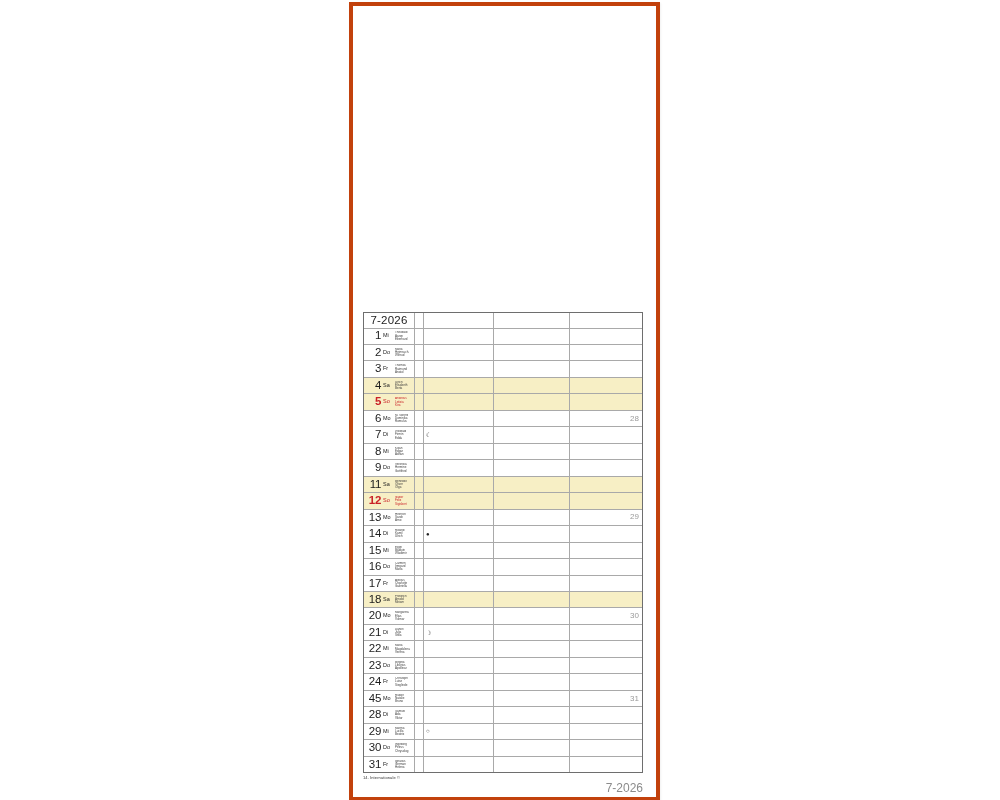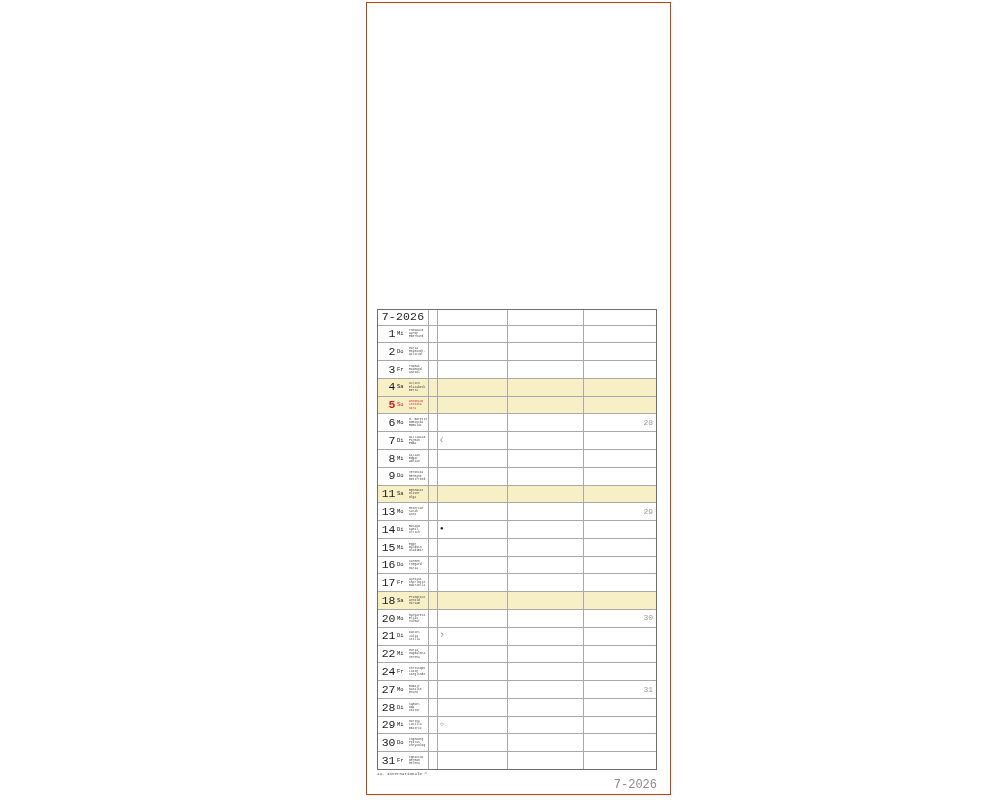--- a/index.html
+++ b/index.html
@@ -1,23 +1,22 @@
 <!DOCTYPE html>
 <html style="--weekend-bg: #f7efc5; --sunday-red: #c92127; --grid: #a9a9a9; --outer-border: #6e6e6e; --week-number: #9a9a9a; --text: #1c1c1c;"><head>
 <meta charset="utf-8">
 <style>
   html,body{margin:0;padding:0;background:#ffffff;font-family:"Liberation Sans",sans-serif;}
   .stage{position:relative;width:1000px;height:800px;background:#ffffff;overflow:hidden;}
 
   
   .panel{
-    position:absolute;left:366px;top:2px;width:303px;height:791px;
-    background:#ffffff;border:1px solid #c2410c;
+    position:absolute;left:349px;top:2px;width:303px;height:791px;
+    background:#ffffff;border:4px solid #c2410c;
     box-shadow:1px 1px 2px rgba(0,0,0,0.06);
-    font-family:Liberation Mono, monospace;
   }
 
   
   .cal{
     position:absolute;left:10px;top:306px;width:280px;height:461px;
     border:1px solid var(--outer-border,#6e6e6e);
     display:flex;flex-direction:column;box-sizing:border-box;
     color:var(--text,#1c1c1c);
   }
   .row{display:flex;flex:1 1 0;min-height:0;border-top:1px solid var(--grid,#a9a9a9);}
@@ -225,20 +224,37 @@
     </div>
     <div class="cell gutter"></div>
     <div class="cell entry c1">
       
     </div>
     <div class="cell entry c2"></div>
     <div class="cell entry c3">
       
     </div>
   </div>
+        <div class="row weekend sunday">
+    <div class="cell label">
+      <span class="num">12</span>
+      <span class="wd">So</span>
+      <span class="fine">Nabor
+Felix
+Sigisbert</span>
+    </div>
+    <div class="cell gutter"></div>
+    <div class="cell entry c1">
+      
+    </div>
+    <div class="cell entry c2"></div>
+    <div class="cell entry c3">
+      
+    </div>
+  </div>
         <div class="row">
     <div class="cell label">
       <span class="num">13</span>
       <span class="wd">Mo</span>
       <span class="fine">Heinrich
 Sarah
 Arno</span>
     </div>
     <div class="cell gutter"></div>
     <div class="cell entry c1">
@@ -380,38 +396,55 @@
     <div class="cell entry c1">
       
     </div>
     <div class="cell entry c2"></div>
     <div class="cell entry c3">
       
     </div>
   </div>
         <div class="row">
     <div class="cell label">
+      <span class="num">23</span>
+      <span class="wd">Do</span>
+      <span class="fine">Birgitta
+Liborius
+Apollinar</span>
+    </div>
+    <div class="cell gutter"></div>
+    <div class="cell entry c1">
+      
+    </div>
+    <div class="cell entry c2"></div>
+    <div class="cell entry c3">
+      
+    </div>
+  </div>
+        <div class="row">
+    <div class="cell label">
       <span class="num">24</span>
       <span class="wd">Fr</span>
       <span class="fine">Christoph
 Luise
 Sieglinde</span>
     </div>
     <div class="cell gutter"></div>
     <div class="cell entry c1">
       
     </div>
     <div class="cell entry c2"></div>
     <div class="cell entry c3">
       
     </div>
   </div>
         <div class="row">
     <div class="cell label">
-      <span class="num">27</span>
+      <span class="num">45</span>
       <span class="wd">Mo</span>
       <span class="fine">Rudolf
 Natalie
 Bruno</span>
     </div>
     <div class="cell gutter"></div>
     <div class="cell entry c1">
       
     </div>
     <div class="cell entry c2"></div>

